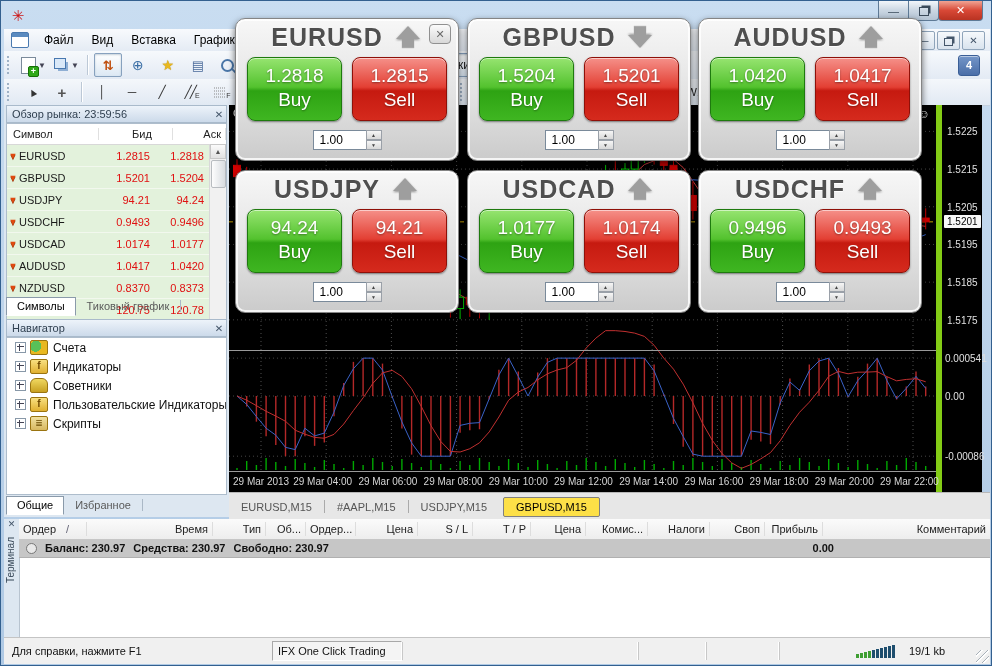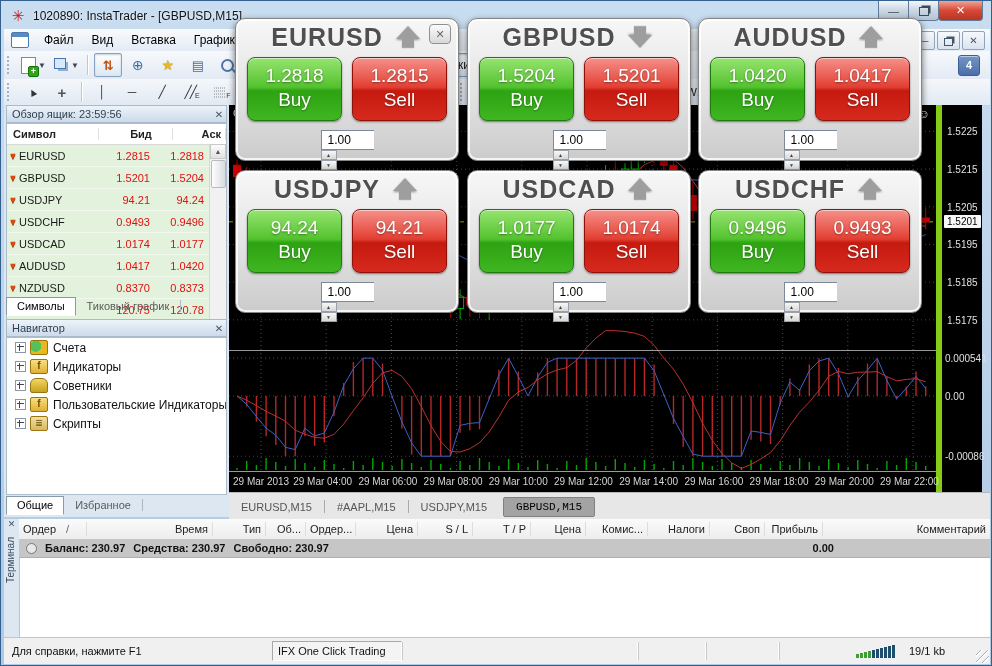--- a/index.html
+++ b/index.html
@@ -61,21 +61,21 @@
     font-size:11px;color:#222;margin:0 1px;border-radius:2px;}
   .tf-btn.pressed{border-color:#87A1BE;background:linear-gradient(#FFFFFF,#E6EEF8);box-shadow:inset 0 1px 2px rgba(90,120,150,.35);}
   
   #left-col{left:3px;top:104px;width:225px;height:412px;background:#DDE7F1;}
   .panel-hdr{position:absolute;left:2px;width:221px;height:18px;background:linear-gradient(#EDF3FA,#CCDAEA);
     border:1px solid #A9BACB;box-sizing:border-box;display:flex;align-items:center;color:#2F3F4F;}
   .panel-hdr .t{flex:1;padding-left:5px;}
   .hdr-x{width:14px;text-align:center;color:#44566A;font-size:10px;font-weight:bold;}
   .mw-table{position:absolute;left:2px;top:18px;width:221px;background:#fff;border:1px solid #AEBDCC;box-sizing:border-box;overflow:hidden;}
   .mw-headrow{display:flex;height:20px;align-items:center;border-bottom:1px solid #D8D8D8;color:#222;}
-  .mw-headrow span{border-right:1px solid #E0E0E0;font-weight:bold;}
+  .mw-headrow span{border-right:1px solid #E0E0E0;}
   .mw-c1{width:88px;padding-left:6px;}
   .mw-c2{width:55px;text-align:right;padding-right:20px;}
   .mw-c3{width:50px;text-align:right;padding-right:4px;}
   .mw-row{display:flex;height:21px;align-items:center;background:#E3F2DC;border-bottom:1px solid #F2F8EE;}
   .mw-row .sym{width:76px;color:#1A1A1A;}
   .mw-row .arr{width:12px;text-align:center;color:#E04A10;font-size:9px;text-shadow:0 1px 0 #903008;}
   .mw-row .bid,.mw-row .ask{color:#E01010;text-align:right;}
   .mw-row .bid{width:55px;padding-right:4px;}
   .mw-row .ask{width:50px;padding-right:4px;}
   .mw-scroll{position:absolute;right:0;top:20px;width:16px;bottom:0;background:#F1F1F1;border-left:1px solid #D8D8D8;}
@@ -123,32 +123,32 @@
   .tp-close{position:absolute;right:7px;top:5px;width:20px;height:18px;border:1px solid #909090;border-radius:4px;
     background:linear-gradient(#FBFBFB,#D8D8D8);color:#6A6A6A;font-size:11px;font-weight:bold;display:flex;align-items:center;justify-content:center;}
   .tp-btns{display:flex;justify-content:space-between;padding:2px 11px 0;}
   .tp-btn{width:93px;height:62px;border-radius:8px;color:#fff;text-align:center;
     text-shadow:0 1px 2px rgba(0,0,0,.4);box-shadow:inset 0 1px 0 rgba(255,255,255,.55), 0 1px 2px rgba(0,0,0,.45);}
   .tp-btn .price{font-size:19px;margin-top:7px;}
   .tp-btn .side{font-size:19px;margin-top:2px;}
   .btn-buy{background:linear-gradient(180deg,#96E470 0%,#53C22E 47%,#2EA313 53%,#3FB621 100%);border:1px solid #1E7A0E;}
   .btn-sell{background:linear-gradient(180deg,#F59089 0%,#E33F33 47%,#C61A10 53%,#D52A1D 100%);border:1px solid #8F1008;}
   .tp-vol{display:flex;justify-content:center;margin-top:9px;}
-  .vol-wrap{display:flex;flex-direction:column;}
+  .vol-wrap{display:flex;}
   .vol-input{width:46px;height:18px;border:1px solid #7A8A9A;border-right:none;font-size:12px;padding:0 0 0 6px;
     font-family:"Liberation Sans",sans-serif;outline:none;}
   .vol-spin{display:flex;flex-direction:column;}
   .vol-spin div{width:16px;height:10px;border:1px solid #9AA0A8;background:linear-gradient(#F6F6F6,#D8D8D8);
     display:flex;align-items:center;justify-content:center;font-size:5px;color:#444;box-sizing:border-box;}
   
   #chart-tabs{left:228px;top:491px;width:761px;height:27px;background:#E7E7E7;border-top:1px solid #B8B8B8;
     display:flex;align-items:center;color:#555;}
   .ctab{padding:4px 12px;}
   .ctab-sep{width:1px;height:13px;background:#AAA;}
-  .ctab.active{background:#a3a3a3;border:1px solid #808080;border-radius:2px;color:#000;margin:0 4px;padding:3px 12px;font-family:Liberation Mono, monospace;}
+  .ctab.active{background:#fde047;border:1px solid #808080;border-radius:2px;color:#000;margin:0 4px;padding:3px 12px;}
   
   #terminal{left:3px;top:518px;width:986px;height:118px;background:#FFF;}
   #term-strip{position:absolute;left:0;top:0;width:15px;height:118px;background:#DDE7F1;border-right:1px solid #B8C4D0;}
   #term-strip .x{height:14px;text-align:center;font-size:9px;font-weight:bold;color:#44566A;}
   #term-vlabel{position:absolute;left:1px;top:18px;writing-mode:vertical-rl;transform:rotate(180deg);font-size:10px;color:#3A4A5A;}
   #term-head{position:absolute;left:15px;top:0;right:0;height:20px;background:linear-gradient(#FBFBFB,#EDEDED);
     border-bottom:1px solid #C8C8C8;display:flex;align-items:center;color:#222;}
   .tcol{border-right:1px solid #DDD;box-sizing:border-box;padding:0 4px;text-align:right;white-space:nowrap;overflow:hidden;height:14px;line-height:14px;}
   .tc0{width:68px;text-align:left;}
   .tc1{width:126px;}.tc2{width:53px;}.tc3{width:40px;}.tc4{width:50px;}.tc5{width:62px;}.tc6{width:55px;}
@@ -177,21 +177,20 @@
   #grip{position:absolute;right:1px;bottom:1px;width:13px;height:13px;
     background:repeating-linear-gradient(135deg,transparent 0 3px,#A8B0B8 3px 4px,#fff 4px 5px);}
 </style>
 </head>
 <body>
 
 <div id="frame">
 
   <div id="titlebar" class="abs">
     <span class="win-ico">✳</span>
-    <span id="title-text">1020890: InstaTrader - [GBPUSD,M15]</span>
   </div>
   <div id="caption-btns">
     <div class="cap-btn">—</div>
     <div class="cap-btn">
         <span class="glyph-restore"></span>
       </div>
     <div class="cap-btn cap-close">✕</div>
   </div>
 
   <div id="menubar" class="abs">
@@ -370,21 +369,21 @@
     <div class="tf-btn">H1</div>
     <div class="tf-btn">H4</div>
     <div class="tf-btn">D1</div>
     <div class="tf-btn">W1</div>
     <div class="tf-btn">MN</div>
   </div>
 
   <div id="left-col" class="abs">
 
     <div class="panel-hdr" style="top:0;">
-      <span class="t">Обзор ящик: 23:59:56</span>
+      <span class="t">Обзор рынка: 23:59:56</span>
       <span class="hdr-x">✕</span>
     </div>
     <div class="mw-table" style="height:276px;">
       <div class="mw-headrow">
         <span class="mw-c1">Символ</span>
         <span class="mw-c2">Бид</span>
         <span class="mw-c3">Аск</span>
       </div>
       <div class="mw-row">
           <span class="arr">▼</span>

